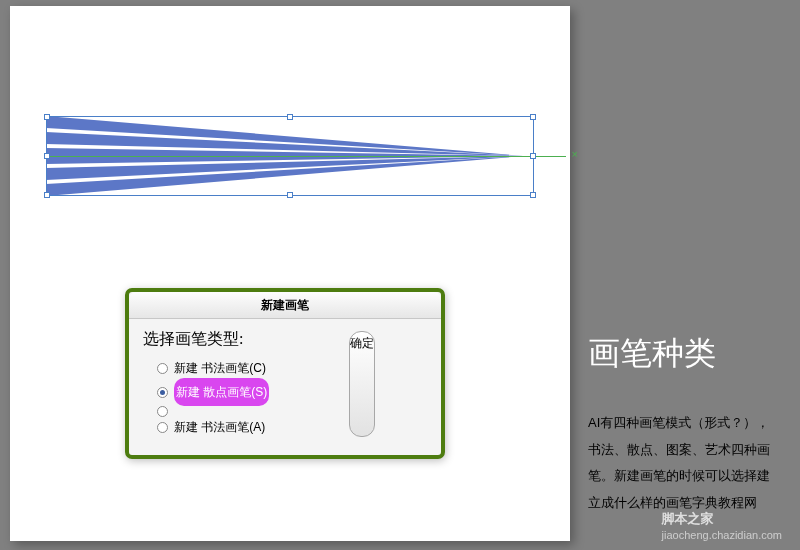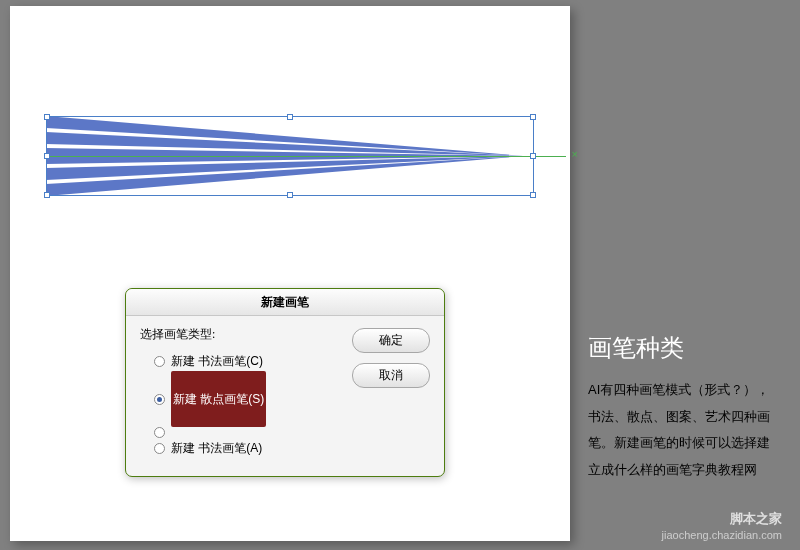--- a/index.html
+++ b/index.html
@@ -59,39 +59,39 @@
       top: -8px;
       color: #4caf50;
       font-size: 11px;
     }
     .dialog {
       position: absolute;
       left: 115px;
       top: 282px;
       width: 320px;
       background: #f4f4f4;
-      border: 1px solid #4d7c0f;
+      border: 4px solid #4d7c0f;
       border-radius: 7px;
       box-shadow: 1px 2px 8px rgba(0,0,0,0.25);
     }
     .dialog-title-bar {
       text-align: center;
       padding: 5px 0 4px;
       font-size: 12px;
       font-weight: bold;
       background: linear-gradient(to bottom, #fdfdfd, #e6e6e6);
       border-bottom: 1px solid #c7c7c7;
       border-radius: 7px 7px 0 0;
     }
     .dialog-body {
       display: flex;
       padding: 10px 14px 18px 14px;
     }
     .dialog-left { flex: 1; }
-    .dialog-label { font-size: 12px; margin-bottom: 8px; font-family: Liberation Serif, serif; }
+    .dialog-label { font-size: 16px; margin-bottom: 8px; font-family: Liberation Serif, serif; }
     .radio-group { padding-left: 14px; }
     .radio-row {
       display: flex;
       align-items: center;
       font-size: 12px;
       line-height: 20px;
       cursor: pointer;
       text-align: center;
     }
     .radio {
@@ -107,64 +107,63 @@
       flex-shrink: 0;
     }
     .radio.checked::after {
       content: '';
       width: 5px;
       height: 5px;
       border-radius: 50%;
       background: #3b5da0;
     }
     .radio-row.selected .radio-text {
-      background: #7f1d1d;
+      background: #d946ef;
       color: #fff;
-      padding: 18px 2px;
-      border-radius: 2px;
+      padding: 4px 2px;
+      border-radius: 10px;
     }
     .dialog-right {
       width: 78px;
       display: flex;
-      flex-direction: column;
       gap: 10px;
       padding-top: 2px;
     }
     .ai-btn {
       background: linear-gradient(to bottom, #ffffff, #e2e2e2);
       border: 1px solid #a7a7a7;
       border-radius: 12px;
       font-size: 12px;
       padding: 3px 0;
       cursor: pointer;
       text-align: center;
     }
     .side-panel {
       position: absolute;
       right: 20px;
       top: 332px;
       width: 192px;
       color: #ffffff;
     }
     .side-title {
-      font-size: 24px;
+      font-size: 32px;
       font-weight: 300;
-      margin-bottom: 13px;
+      margin-bottom: 34px;
     }
     .side-body {
       font-size: 13px;
       line-height: 2.05;
       color: #000000;
       font-weight: 300;
     }
     .watermark {
       position: absolute;
       right: 18px;
       bottom: 8px;
-      text-align: right;
+      text-align: left;
       font-size: 11px;
       color: rgba(255,255,255,0.6);
       line-height: 1.3;
     }
     .watermark .w-top { font-size: 13px; font-weight: bold; color: rgba(255,255,255,0.75); }
   </style>
 </head>
 <body>
 
 <div class="canvas-area">
@@ -205,21 +204,20 @@
             <span class="radio"></span>
           </div>
           <div class="radio-row">
             <span class="radio"></span>
             <span class="radio-text">新建 书法画笔(A)</span>
           </div>
         </div>
       </div>
       <div class="dialog-right">
         <div class="ai-btn">确定</div>
-        <div class="ai-btn">取消</div>
       </div>
     </div>
   </div>
 </div>
 
 <div class="side-panel">
   <div class="side-title">画笔种类</div>
   <div class="side-body">AI有四种画笔模式（形式？），书法、散点、图案、艺术四种画笔。新建画笔的时候可以选择建立成什么样的画笔字典教程网</div>
 </div>
 

